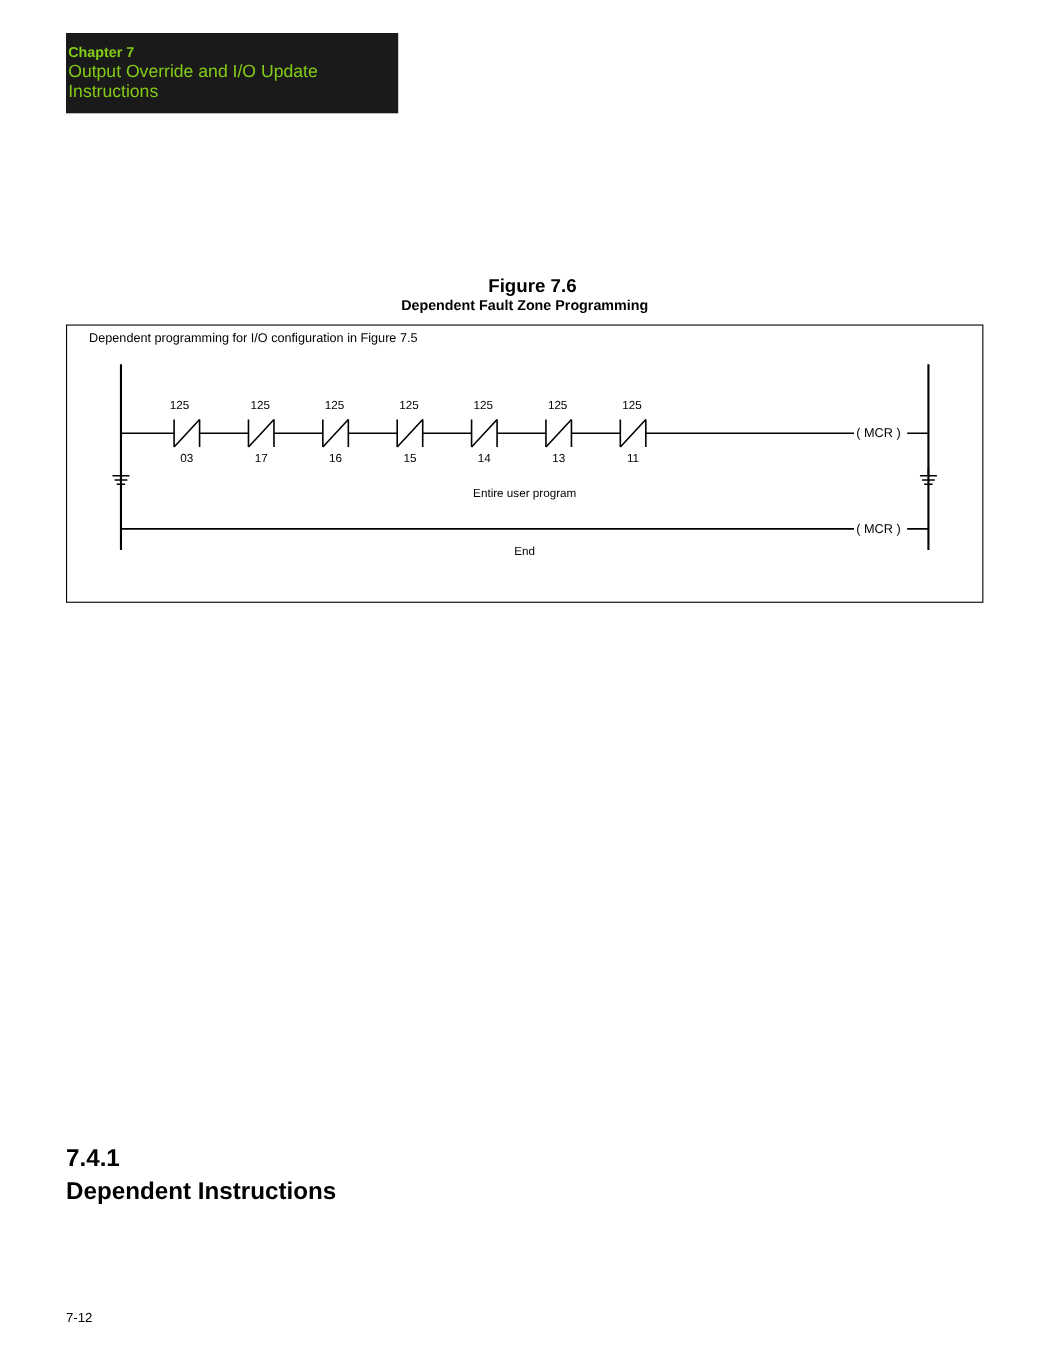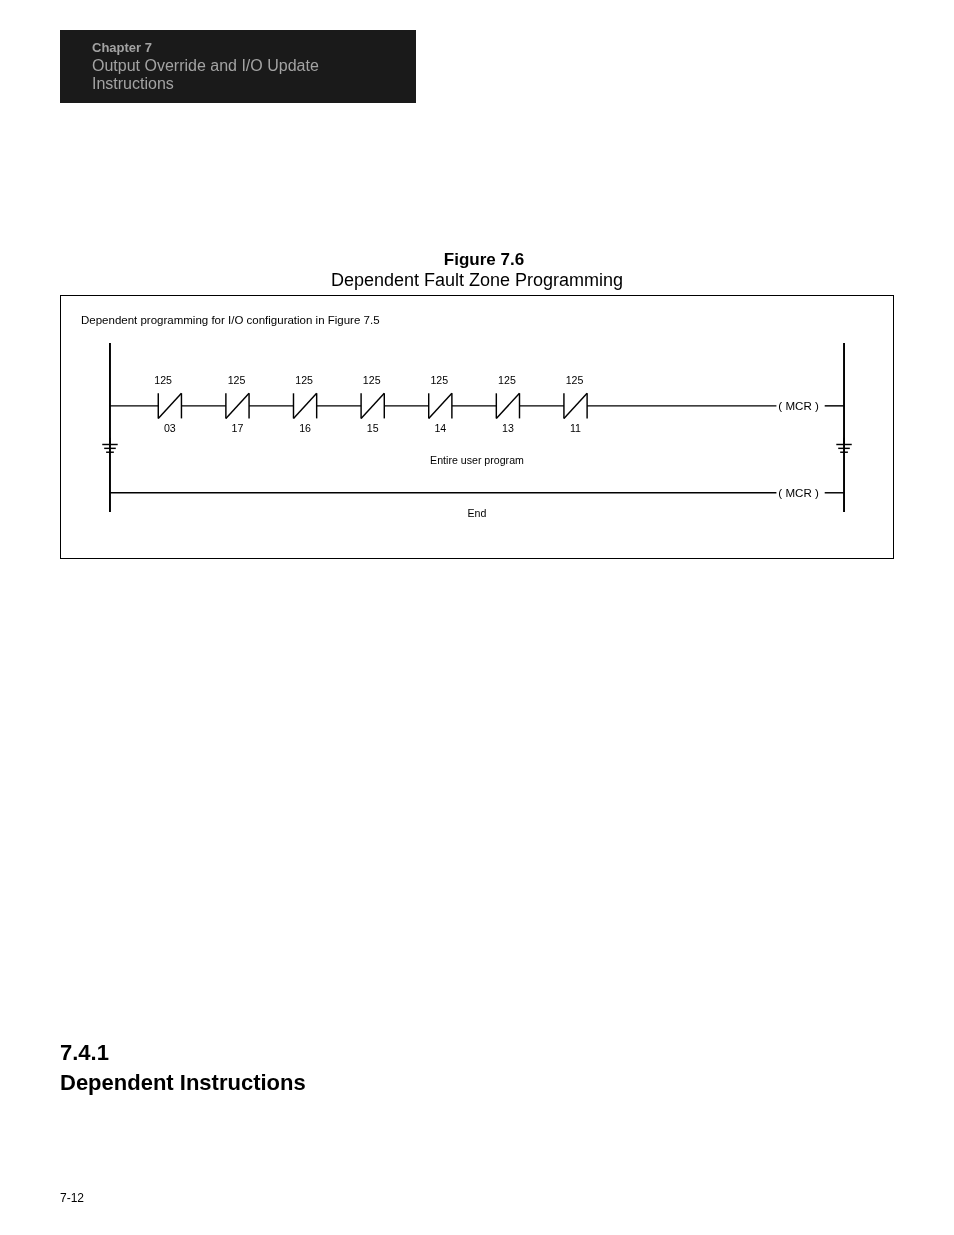--- a/index.html
+++ b/index.html
@@ -10,24 +10,24 @@
       min-height: 1235px;
       position: relative;
       color: #000;
     }
 
     
     .header-box {
       position: absolute;
       top: 30px;
       left: 60px;
-      width: 356px;
+      width: 302px;
       background: #1a1a1a;
-      color: #a3a3a3;
-      padding: 10px 32px;
+      color: #84cc16;
+      padding: 10px 2px;
     }
     .header-box .chapter-label {
       font-weight: bold;
       font-size: 13px;
     }
     .header-box .chapter-subtitle {
       font-size: 16px;
       margin-top: 2px;
     }
 
@@ -38,32 +38,32 @@
       left: 0;
       right: 0;
       text-align: center;
     }
     .figure-caption .fig-number {
       font-weight: bold;
       font-size: 17px;
       margin-left: 14px;
     }
     .figure-caption .fig-title {
-      font-weight: normal;
-      font-size: 18px;
+      font-weight: bold;
+      font-size: 13px;
     }
 
     
     .diagram-container {
       position: absolute;
       top: 295px;
       left: 60px;
       right: 60px;
       border: 1px solid #000;
-      padding: 18px 20px 24px 20px;
+      padding: 6px 20px 24px 20px;
     }
 
     .diagram-note1 {
       font-size: 11.5px;
       margin-bottom: 4px;
     }
     .diagram-note2 {
       font-size: 11.5px;
       margin-bottom: 18px;
     }

